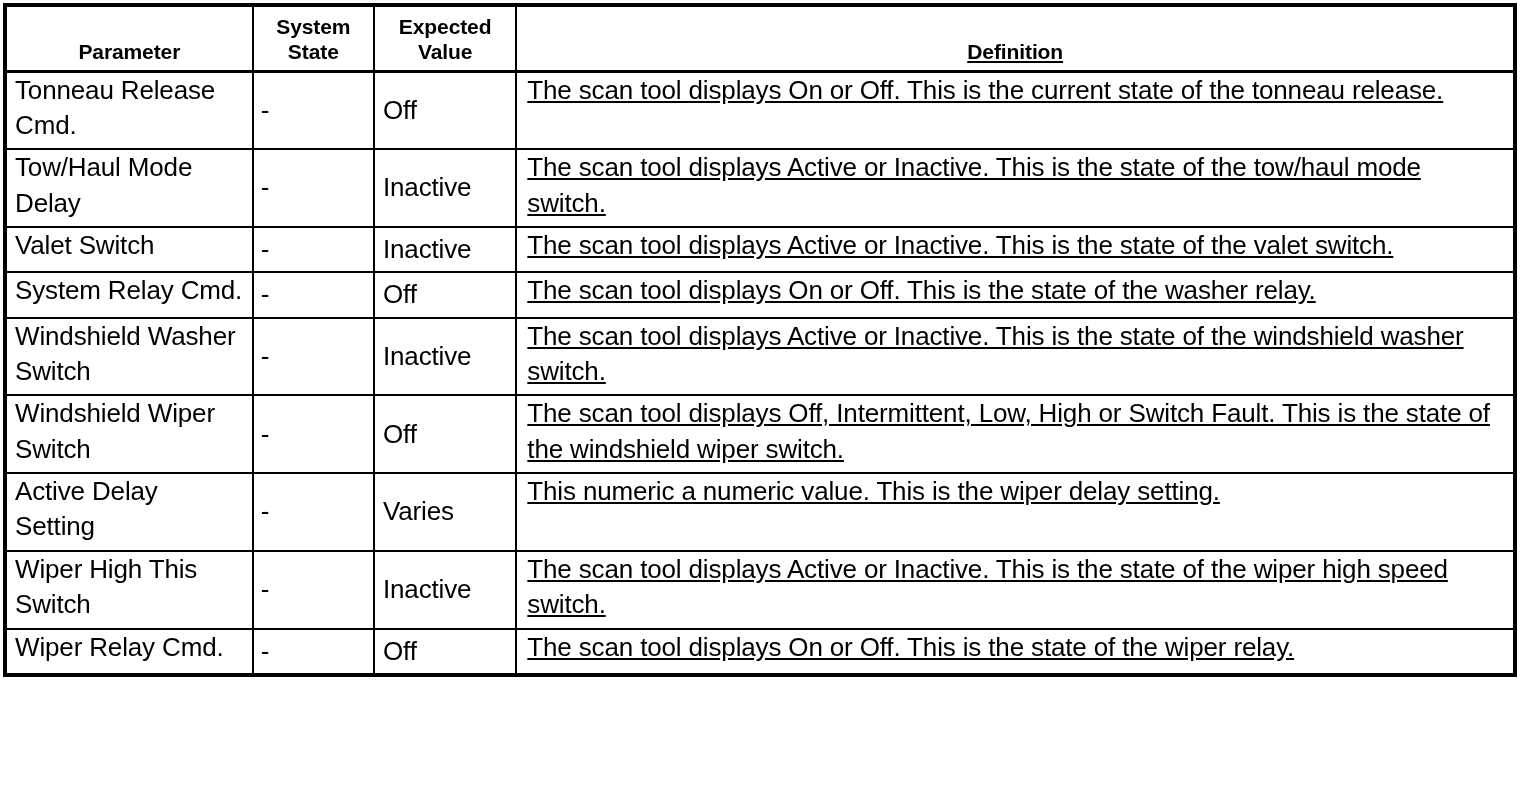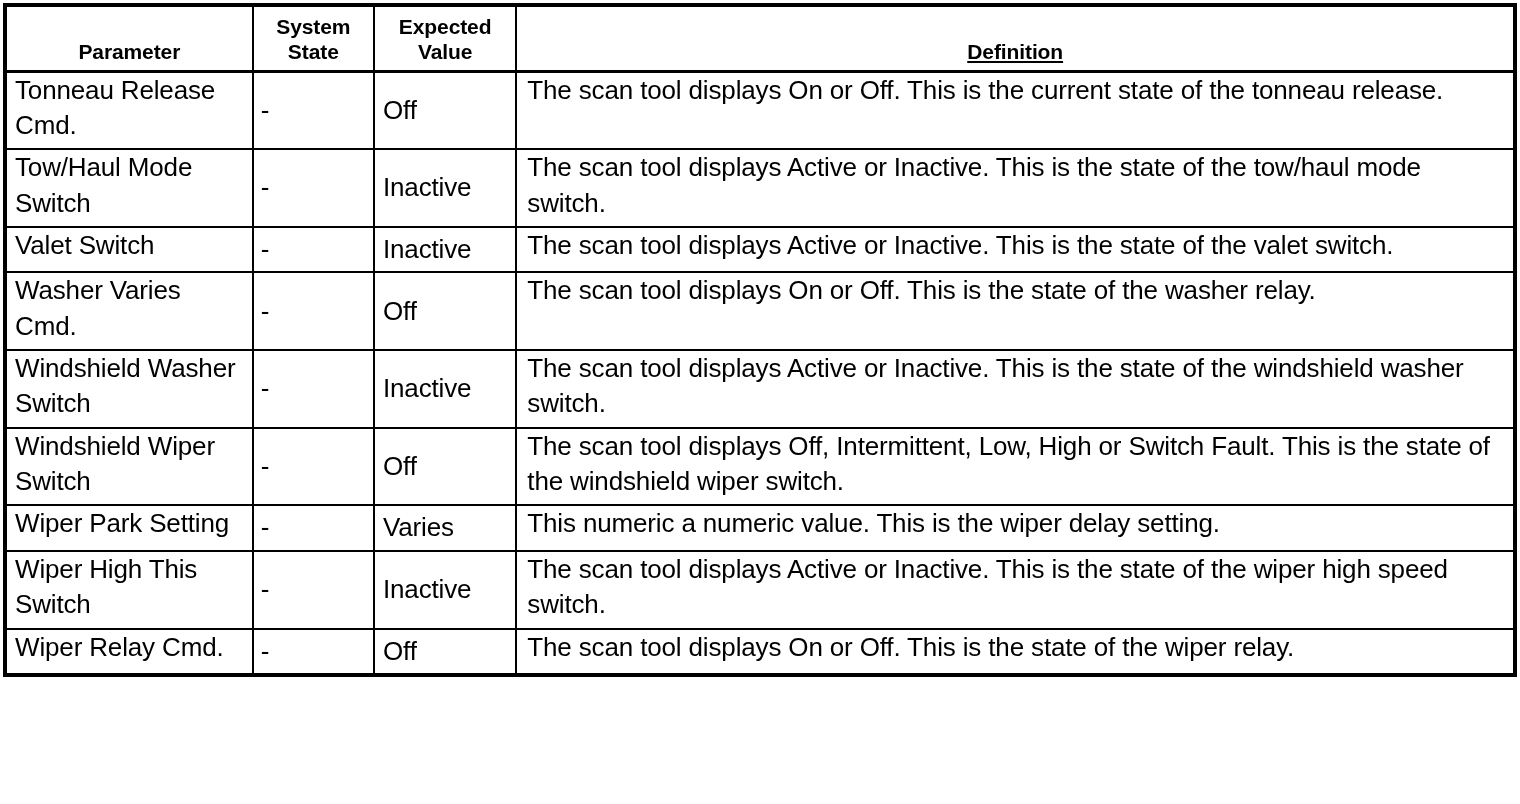--- a/index.html
+++ b/index.html
@@ -53,21 +53,21 @@
 
   tbody td {
     border-right: 2px solid #000;
     border-bottom: 2px solid #000;
     font-size: 26px;
     line-height: 1.36;
     letter-spacing: -0.15px;
     vertical-align: top;
     padding: 0 7px 5px 8px;
   }
-  tbody td.last { border-right: none; }
+  tbody td.last { border-right: none; text-decoration: underline; }
   tbody tr:last-child td { border-bottom: none; }
 
   tbody td.state,
   tbody td.value {
     vertical-align: middle;
     padding-top: 4px;
     padding-bottom: 4px;
   }
   tbody td.state { padding-left: 7px; }
   tbody td.value { padding-left: 8px; }
@@ -101,51 +101,51 @@
       </tr>
     </thead>
     <tbody>
         <tr>
           <td class="param">Tonneau Release Cmd.</td>
           <td class="state">-</td>
           <td class="value">Off</td>
           <td class="def last">The scan tool displays On or Off. This is the current state of the tonneau release.</td>
         </tr>
         <tr>
-          <td class="param">Tow/Haul Mode Switch</td>
+          <td class="param">Tow/Haul Mode Delay</td>
           <td class="state">-</td>
           <td class="value">Inactive</td>
           <td class="def last">The scan tool displays Active or Inactive. This is the state of the tow/haul mode switch.</td>
         </tr>
         <tr>
           <td class="param">Valet Switch</td>
           <td class="state">-</td>
           <td class="value">Inactive</td>
           <td class="def last">The scan tool displays Active or Inactive. This is the state of the valet switch.</td>
         </tr>
         <tr>
-          <td class="param">Washer Varies Cmd.</td>
+          <td class="param">System Relay Cmd.</td>
           <td class="state">-</td>
           <td class="value">Off</td>
           <td class="def last">The scan tool displays On or Off. This is the state of the washer relay.</td>
         </tr>
         <tr>
           <td class="param">Windshield Washer Switch</td>
           <td class="state">-</td>
           <td class="value">Inactive</td>
           <td class="def last">The scan tool displays Active or Inactive. This is the state of the windshield washer switch.</td>
         </tr>
         <tr>
           <td class="param">Windshield Wiper Switch</td>
           <td class="state">-</td>
           <td class="value">Off</td>
           <td class="def last">The scan tool displays Off, Intermittent, Low, High or Switch Fault. This is the state of the windshield wiper switch.</td>
         </tr>
         <tr>
-          <td class="param">Wiper Park Setting</td>
+          <td class="param">Active Delay Setting</td>
           <td class="state">-</td>
           <td class="value">Varies</td>
           <td class="def last">This numeric a numeric value. This is the wiper delay setting.</td>
         </tr>
         <tr>
           <td class="param">Wiper High This Switch</td>
           <td class="state">-</td>
           <td class="value">Inactive</td>
           <td class="def last">The scan tool displays Active or Inactive. This is the state of the wiper high speed switch.</td>
         </tr>

